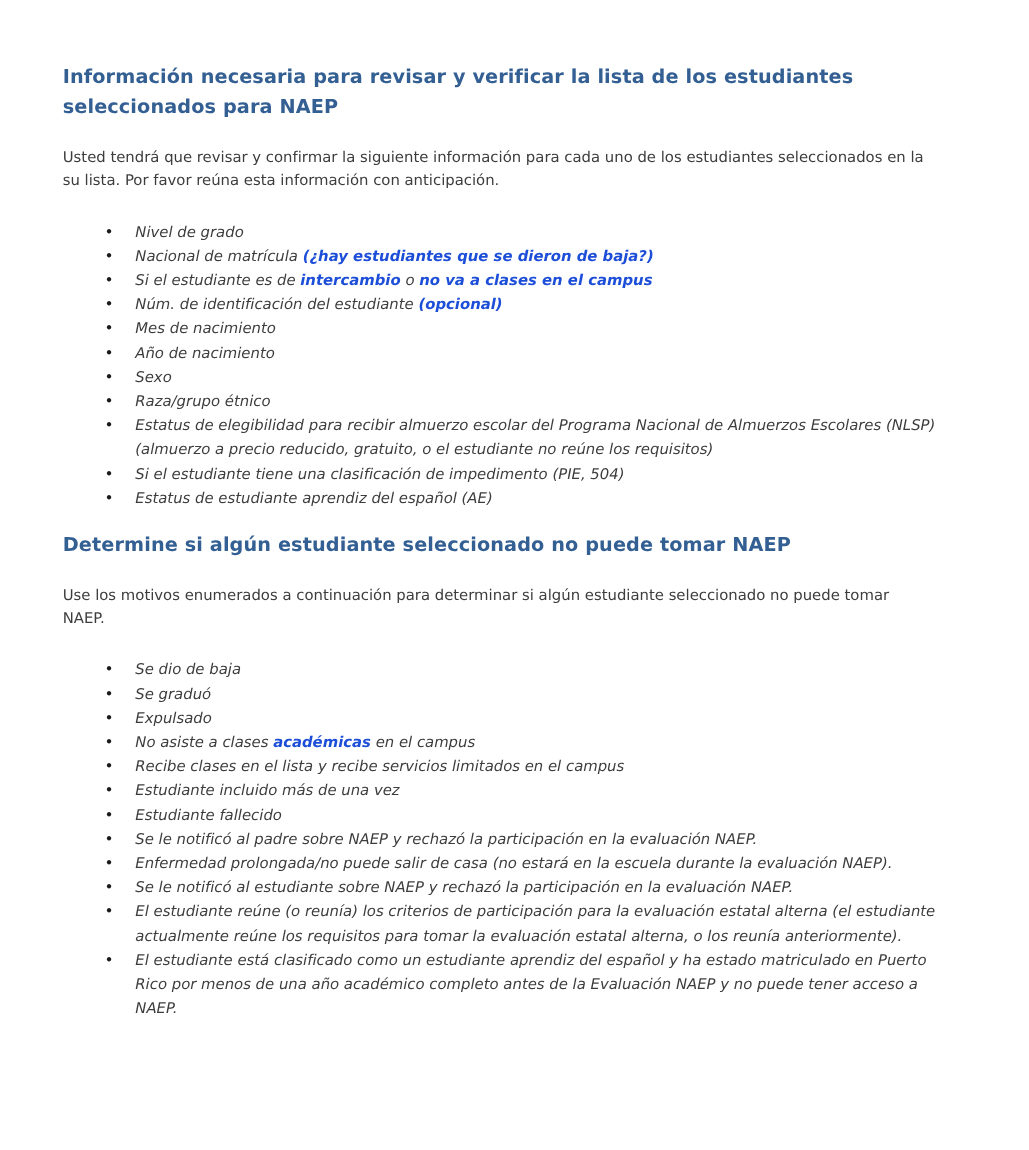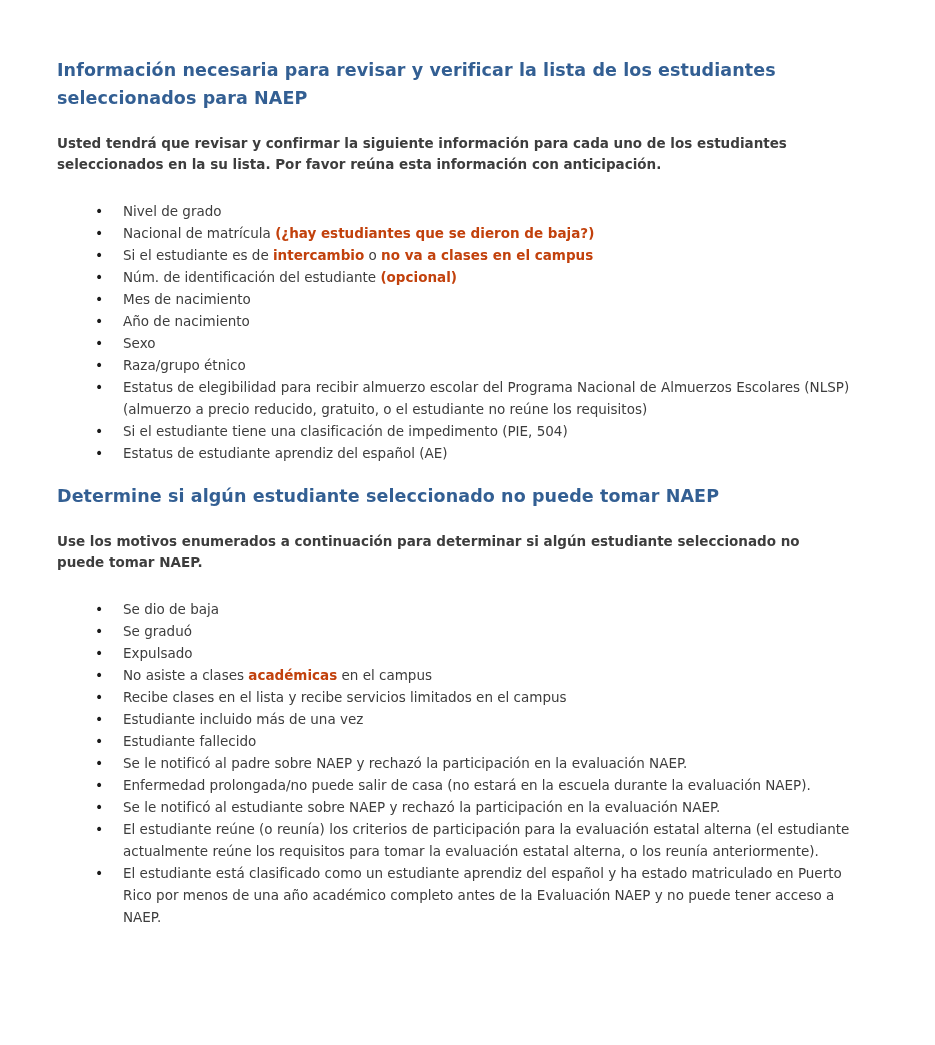--- a/index.html
+++ b/index.html
@@ -28,45 +28,45 @@
     letter-spacing: 0.1px;
   }
   .section-heading.second {
     margin-top: 18px;
   }
   .intro {
     margin: 21px 0 0 0;
     font-size: 13.5px;
     line-height: 21px;
     max-width: 790px;
-    font-weight: bold;
   }
   ul.bullet-list {
     list-style: none;
     margin: 25px 0 0 0;
     padding: 0;
     max-width: 800px;
   }
   ul.bullet-list li {
     position: relative;
     padding-left: 66px;
     font-size: 13.5px;
     line-height: 22px;
+    font-style: italic;
   }
   ul.bullet-list li::before {
     content: "\2022";
     position: absolute;
     left: 38px;
     top: 0;
     font-size: 14px;
     color: #1a1a1a;
   }
   ul.bullet-list li strong {
     font-weight: bold;
-    color: #c2410c;
+    color: #1d4ed8;
   }
 </style>
 </head>
 <body>
 
 <main class="page">
 
   <section>
     <h2 class="section-heading">Información necesaria para revisar y verificar la lista de los estudiantes seleccionados para NAEP</h2>
     <p class="intro">Usted tendrá que revisar y confirmar la siguiente información para cada uno de los estudiantes seleccionados en la su lista. Por favor reúna esta información con anticipación.</p>

